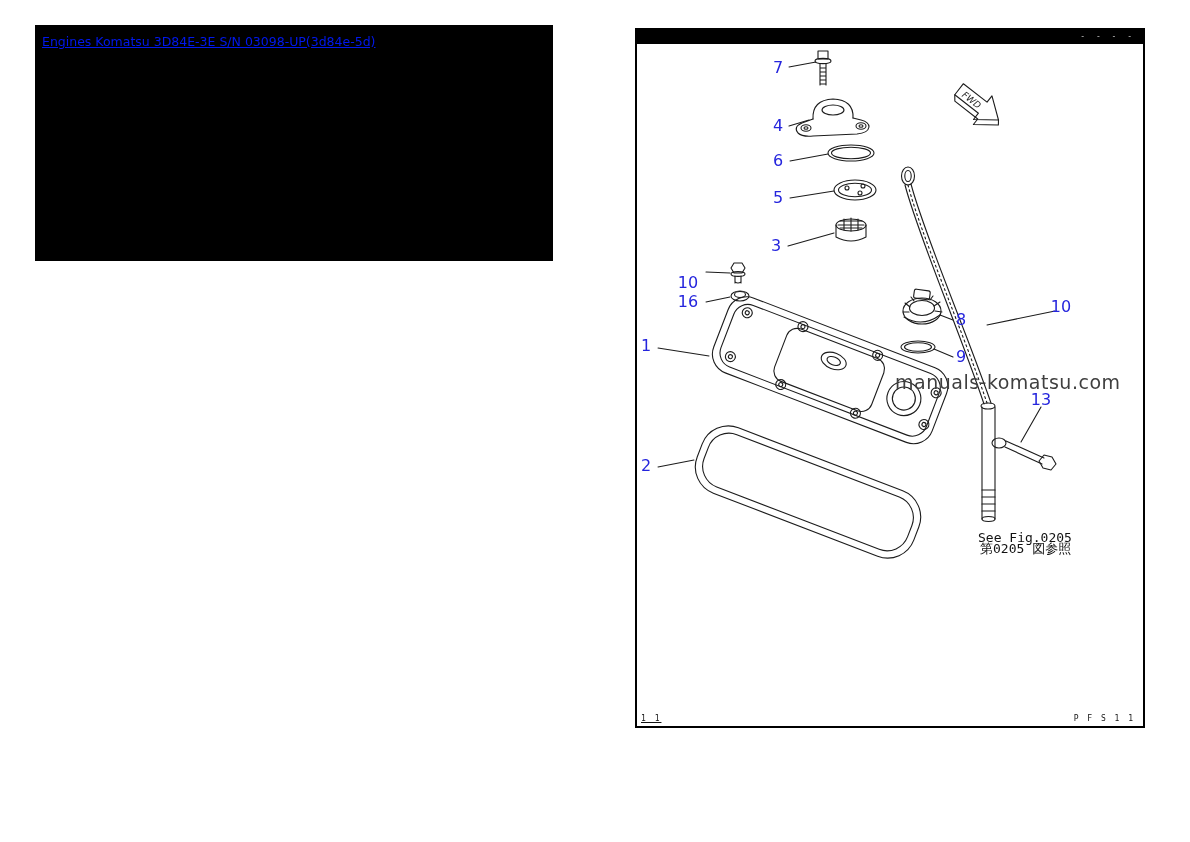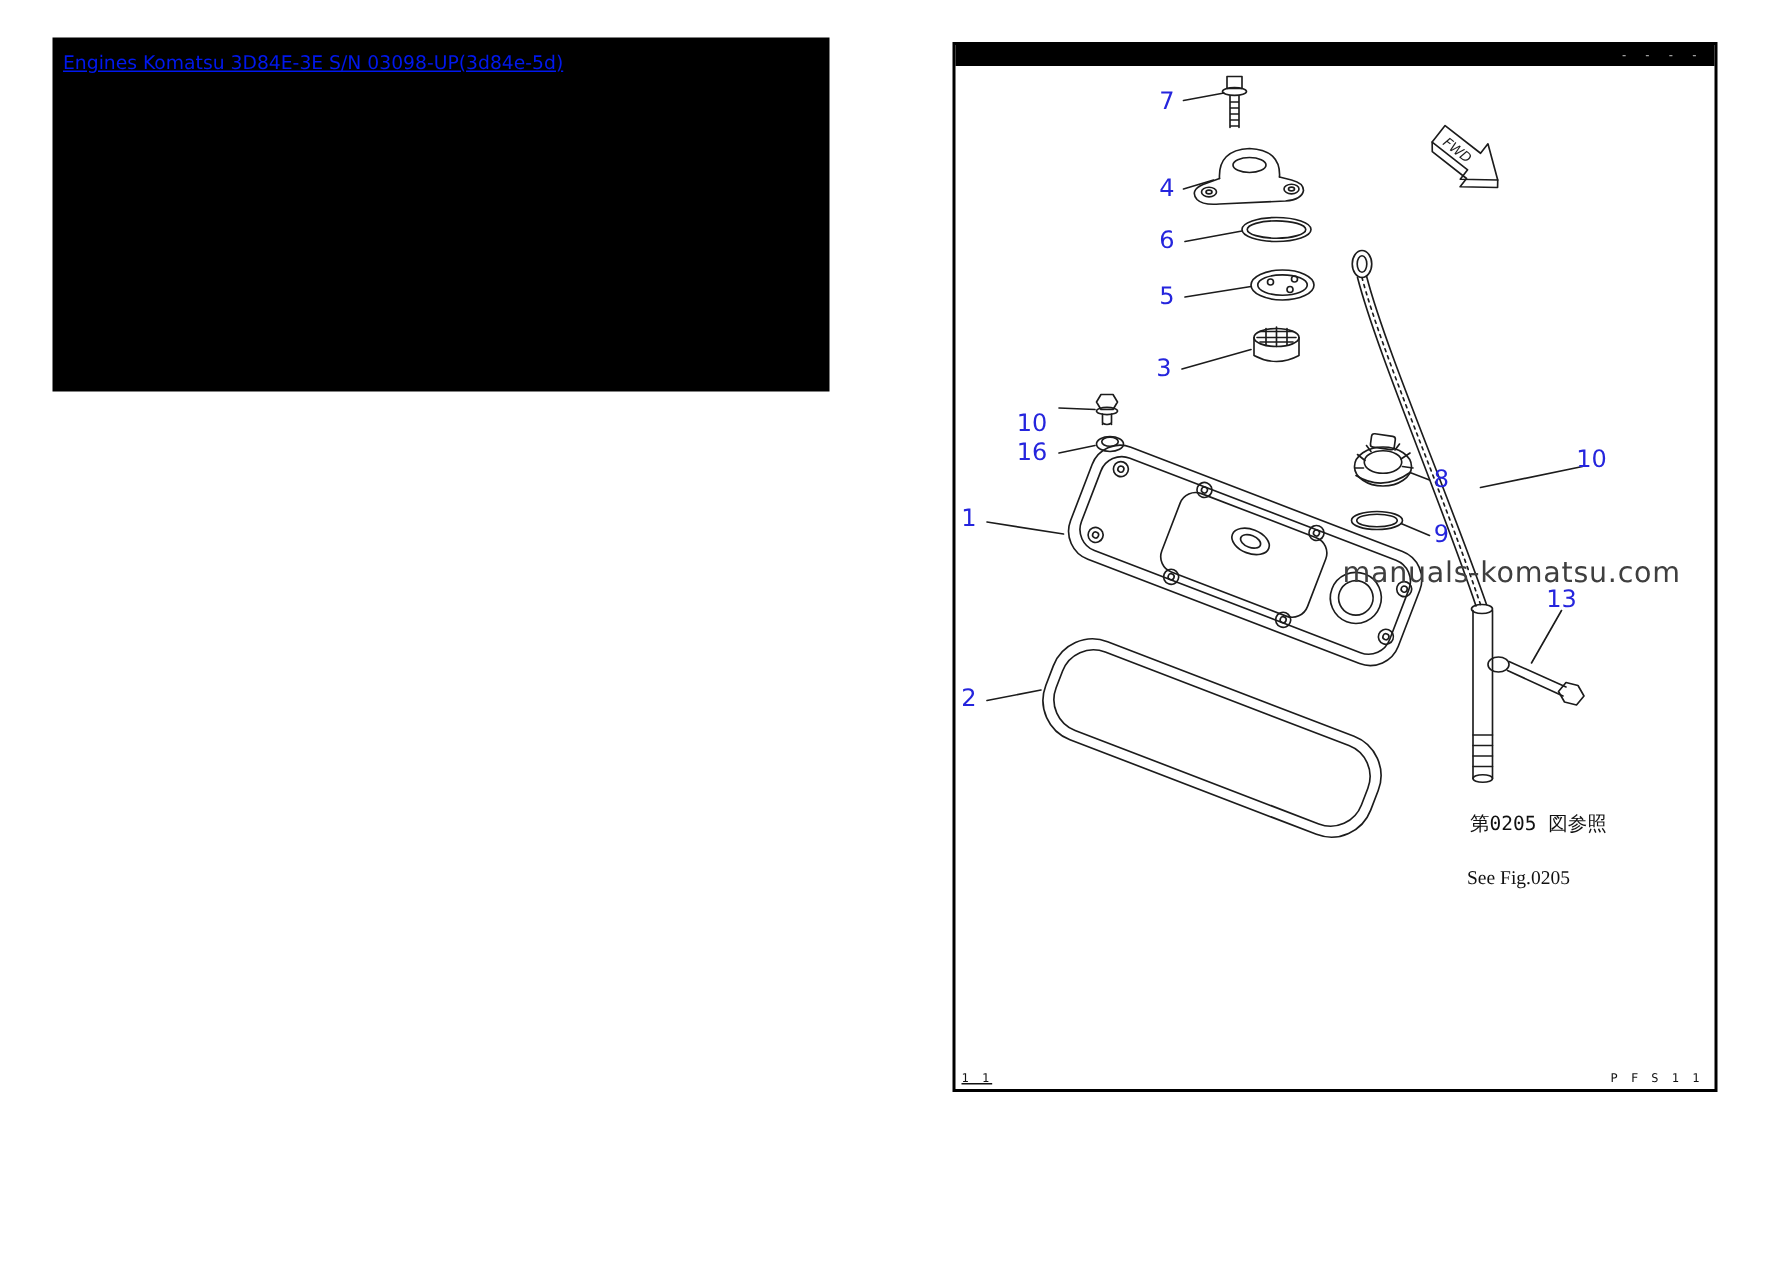--- a/index.html
+++ b/index.html
@@ -14,21 +14,21 @@
   .topbar-marks { position:absolute; right:8px; top:2px; color:#c8c8c8; font-size:8px; letter-spacing:3px; font-family:"DejaVu Sans Mono", monospace; }
 
   .diagram-svg { position:absolute; left:0; top:0; width:506px; height:696px; }
 
   .part-label { position:absolute; transform:translate(-50%,-50%); font-size:16px; color:#2525dd; cursor:pointer; font-family:"DejaVu Sans", sans-serif; }
 
   .watermark { position:absolute; left:238px; top:341px; font-size:19px; color:#3f3f3f; letter-spacing:0.5px;margin-left:20px; }
 
   .figref { position:absolute; font-family:"DejaVu Sans Mono", monospace; font-size:13px; color:#111111; white-space:pre; }
   .figref-jp { left:343px; top:510px; }
-  .figref-en { left:341px; top:547px;font-family:Liberation Serif, serif; }
+  .figref-en { left:341px; top:500px; }
 
   .footer-note { position:absolute; bottom:3px; font-family:"DejaVu Sans Mono", monospace; font-size:8px; color:#111111; letter-spacing:2px; }
   .footer-left { left:4px;text-decoration:underline; }
   .footer-right { right:8px;margin-left:24px; }
 </style>
 </head>
 <body>
 
 <div class="page">
 

